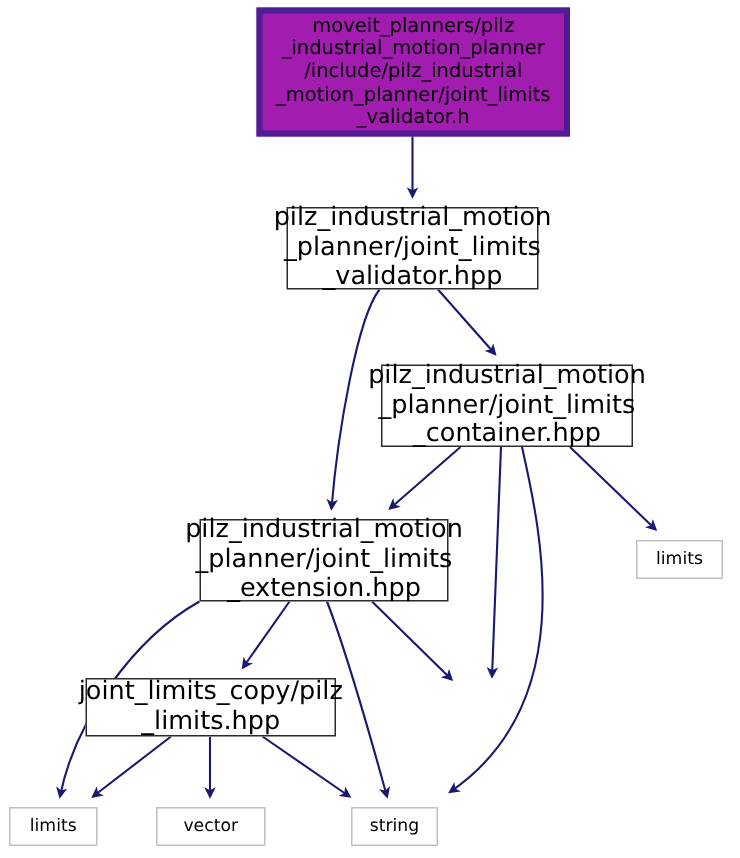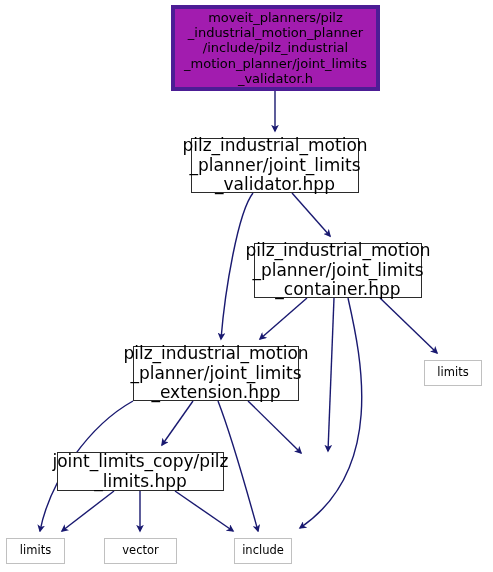--- a/index.html
+++ b/index.html
@@ -90,14 +90,14 @@
 _planner/joint_limits
 _container.hpp</div>
     <div class="node major" style="left: 133px; top: 346px; width: 166px; height: 55px;">pilz_industrial_motion
 _planner/joint_limits
 _extension.hpp</div>
     <div class="node major" style="left: 57px; top: 452px; width: 167px; height: 39px;">joint_limits_copy/pilz
 _limits.hpp</div>
     <div class="node leaf" style="left: 424px; top: 360px; width: 58px; height: 26px;">limits</div>
     <div class="node leaf" style="left: 6px; top: 538px; width: 59px; height: 26px;">limits</div>
     <div class="node leaf" style="left: 104px; top: 538px; width: 73px; height: 26px;">vector</div>
-    <div class="node leaf" style="left: 234px; top: 538px; width: 58px; height: 26px;">include</div>
+    <div class="node leaf" style="left: 234px; top: 538px; width: 58px; height: 26px;">string</div>
   </div>
 
 </body></html>

